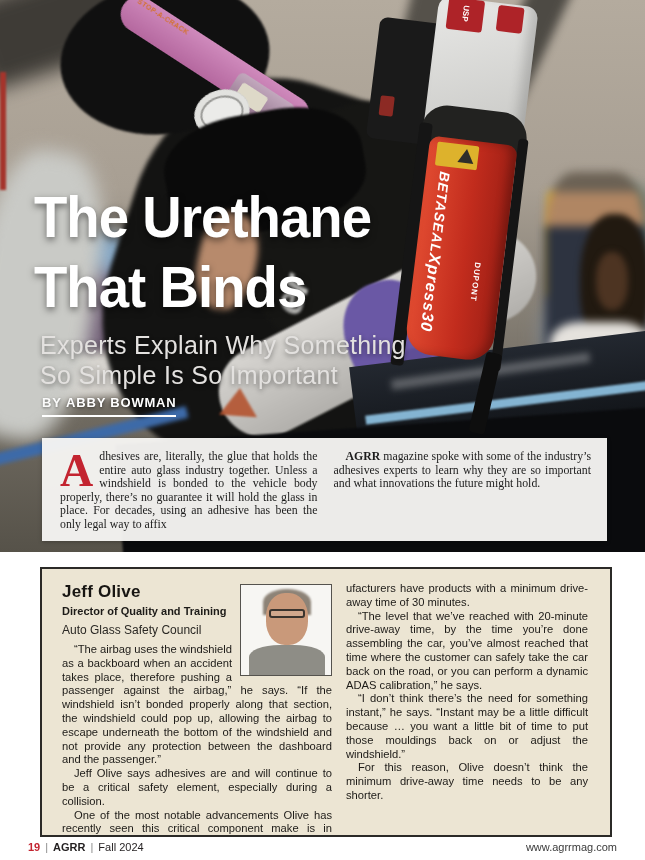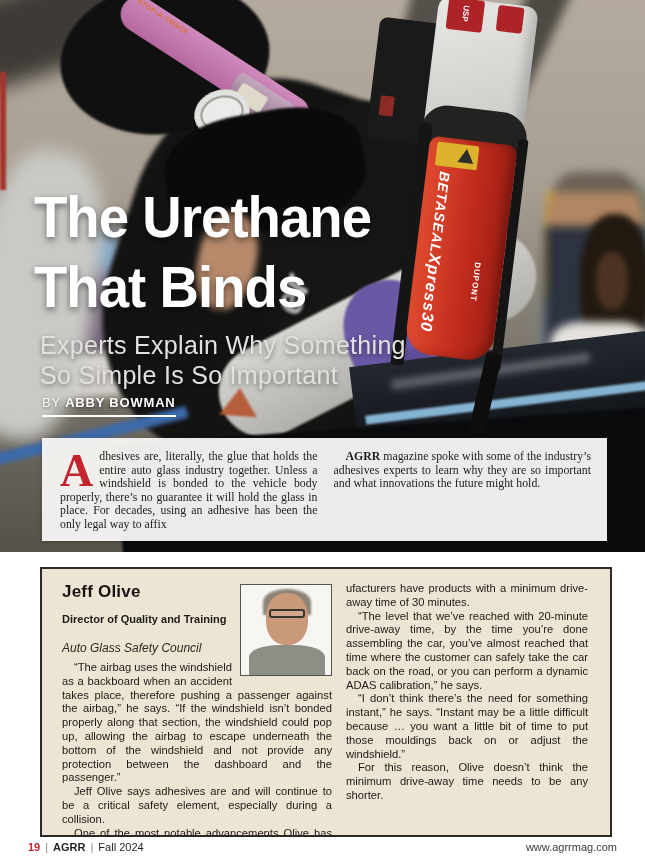--- a/index.html
+++ b/index.html
@@ -80,37 +80,37 @@
   .ph-tape { left:10px; top:50px; width:285px; height:9px; background:#84b4d2; filter:blur(1px); }
   .ph-glare { left:40px; top:16px; width:200px; height:10px; background:rgba(255,255,255,.28); filter:blur(3px); transform:rotate(-1deg); }
   .ph-dash { left:120px; top:425px; width:560px; height:150px; background:#0a0b0d; transform:rotate(-4deg); filter:blur(1px); }
   .ph-bluetrim { left:-10px; top:430px; width:200px; height:12px; background:#3d6aa8; transform:rotate(-14deg); filter:blur(2px); }
 
   
   .hero-title { position:absolute; left:34px; top:182px; color:#fff; font-weight:800; font-size:58px; line-height:70px; letter-spacing:-1px; text-shadow:0 3px 8px rgba(0,0,0,.5); }
   .hero-title span { display:inline-block; transform:scaleX(.94); transform-origin:left; }
   .hero-sub { position:absolute; left:40px; top:330px; color:#e3e1df; font-size:25px; line-height:30px; letter-spacing:.3px; text-shadow:0 2px 5px rgba(0,0,0,.45); }
   .byline { position:absolute; left:42px; top:395px; color:#fff; font-size:13px; letter-spacing:.8px; border-bottom:2px solid #fff; padding-bottom:5px; text-shadow:0 1px 3px rgba(0,0,0,.5); }
-  .byline .by { font-weight:normal; opacity:.92;text-align:right; }
+  .byline .by { font-weight:bold; opacity:.92;text-align:right; }
   .byline .name { font-weight:bold; }
 
   
   .intro { position:absolute; left:42px; top:438px; width:565px; min-height:91px; background:rgba(246,245,243,.96); padding:12px 16px 10px 18px; display:flex; gap:16px; box-shadow:0 1px 4px rgba(0,0,0,.25); }
   .intro .col { flex:1; font-family:"Liberation Serif", serif; font-size:11.8px; line-height:13.5px; color:#1c1c1c; text-align:justify; }
   .dropcap { float:left; font-family:"Liberation Serif", serif; font-weight:bold; font-size:46px; line-height:38px; color:#c32430; margin:2px 6px 0 0; }
   .intro .indent { text-indent:12px; }
   .intro .bold { font-weight:bold; }
 
   
   .profile { position:absolute; left:40px; top:567px; width:572px; height:270px; background:#ece5d3; border:2px solid #2b2a27; padding:13px 16px 10px 20px; display:flex; gap:14px; overflow:hidden; }
   .profile .colL { width:270px; }
   .profile .colR { width:242px; }
   .p-name { font-size:17px; font-weight:bold; color:#171512; letter-spacing:.2px; }
-  .p-title { font-size:11px; font-weight:bold; color:#1d1b18; margin-top:11px; }
-  .p-org { font-size:12px; font-style:italic; color:#2a2824; margin-top:16px; margin-bottom:6px; }
+  .p-title { font-size:11px; font-weight:bold; color:#1d1b18; margin-top:3px; }
+  .p-org { font-size:12px; color:#2a2824; margin-top:6px; margin-bottom:6px; }
   .profile p { font-family:Liberation Sans, sans-serif; font-size:11.2px; line-height:13.8px; color:#1c1a17; text-align:justify; }
   .profile p.indent { text-indent:12px; }
   .portrait { float:right; width:92px; height:92px; margin:2px 0 6px 8px; border:1px solid #55534e; background:#f7f6f3; position:relative; overflow:hidden; }
   .portrait div { position:absolute; }
   .pt-hair { left:22px; top:4px; width:48px; height:26px; background:#8d8377; border-radius:50% 50% 0 0; filter:blur(1px); }
   .pt-head { left:25px; top:8px; width:42px; height:52px; background:#c9997a; border-radius:45%; filter:blur(.5px); }
   .pt-glasses { left:28px; top:24px; width:36px; height:9px; border:2px solid #3a342e; border-radius:3px; background:rgba(255,255,255,.15); }
   .pt-shirt { left:8px; bottom:0; width:76px; height:30px; background:#8e8d86; border-radius:40% 40% 0 0; filter:blur(.5px); }
 
   

